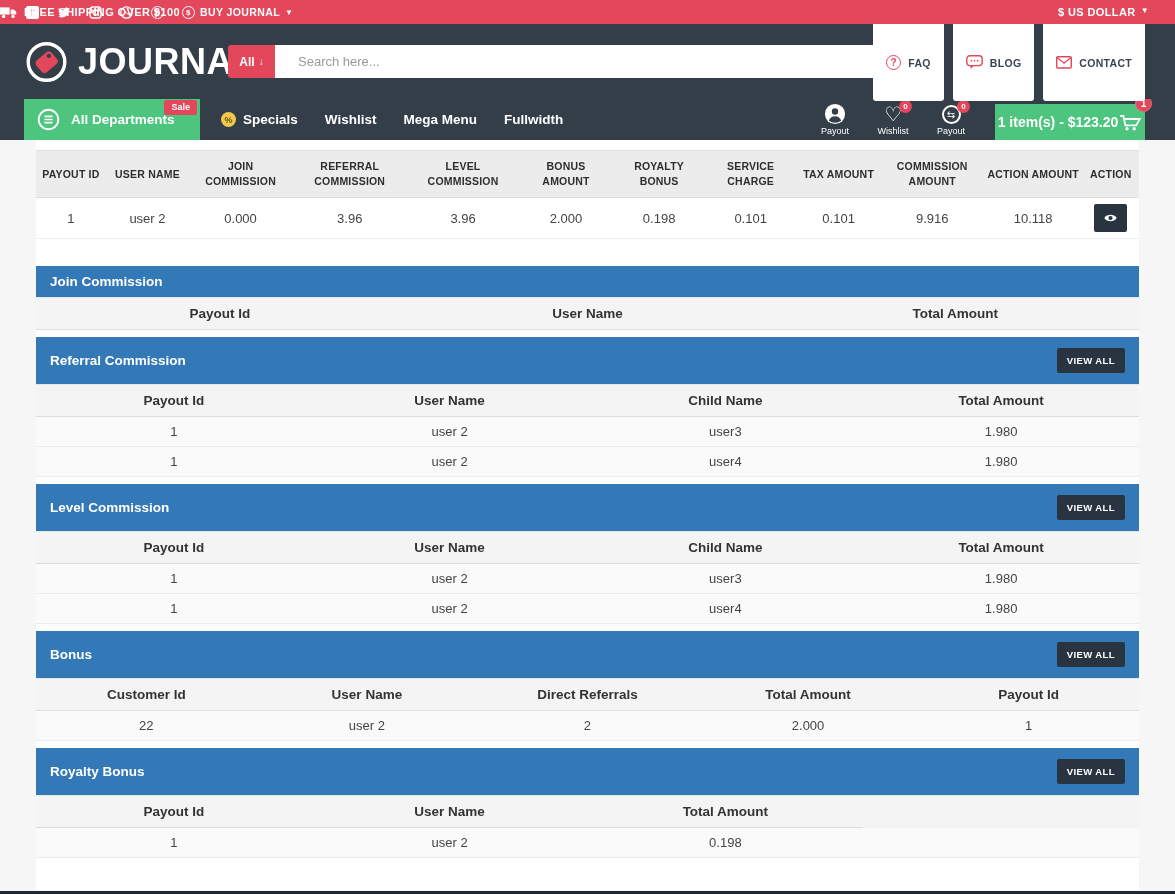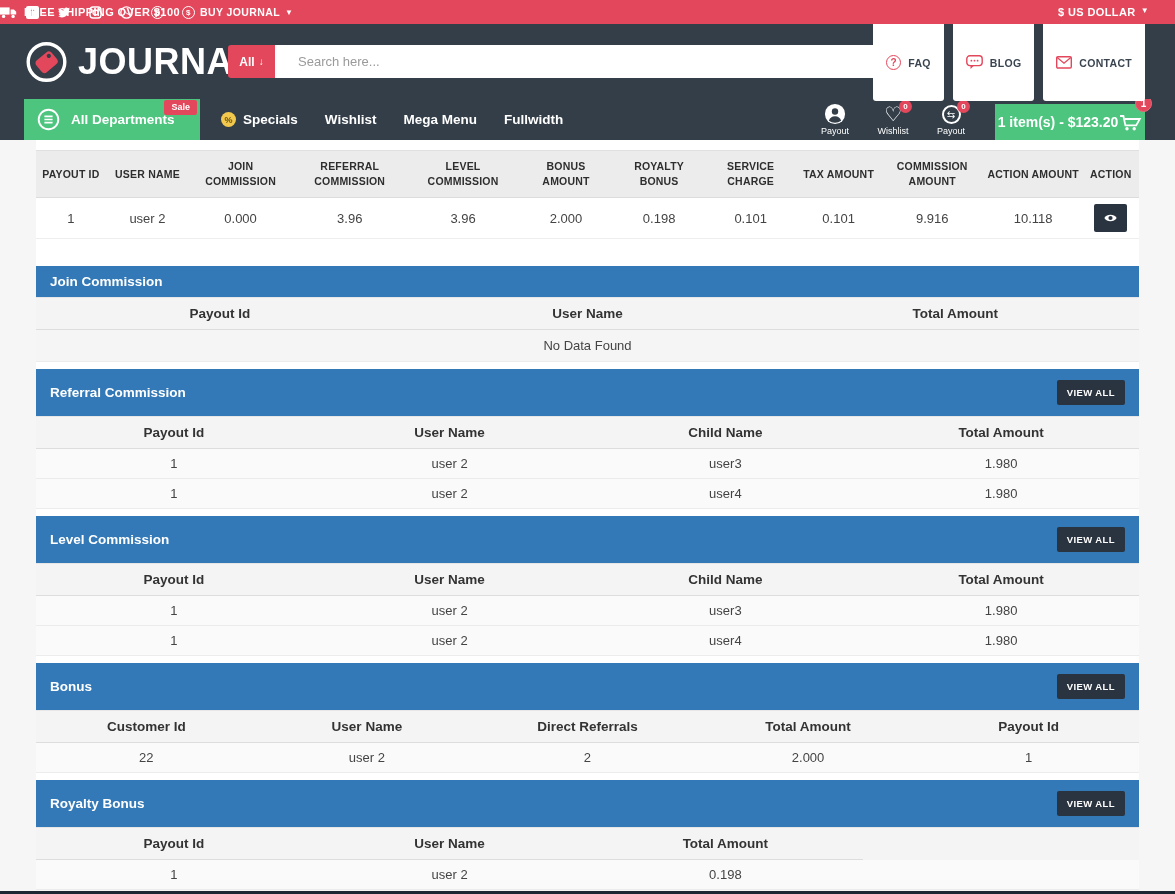--- a/index.html
+++ b/index.html
@@ -281,21 +281,20 @@
     <div class="sections">
         <div class="panel">
           <div class="panel-heading">
             <span class="panel-title">Join Commission</span>
           </div>
           <div class="srow shead">
             <div class="scell">Payout Id</div>
             <div class="scell">User Name</div>
             <div class="scell">Total Amount</div>
           </div>
-          <div class="empty-row">No Data Found</div>
         </div>
         <div class="panel">
           <div class="panel-heading tall">
             <span class="panel-title">Referral Commission</span>
             <button class="view-all">VIEW ALL</button>
           </div>
           <div class="srow shead">
             <div class="scell">Payout Id</div>
             <div class="scell">User Name</div>
             <div class="scell">Child Name</div>

